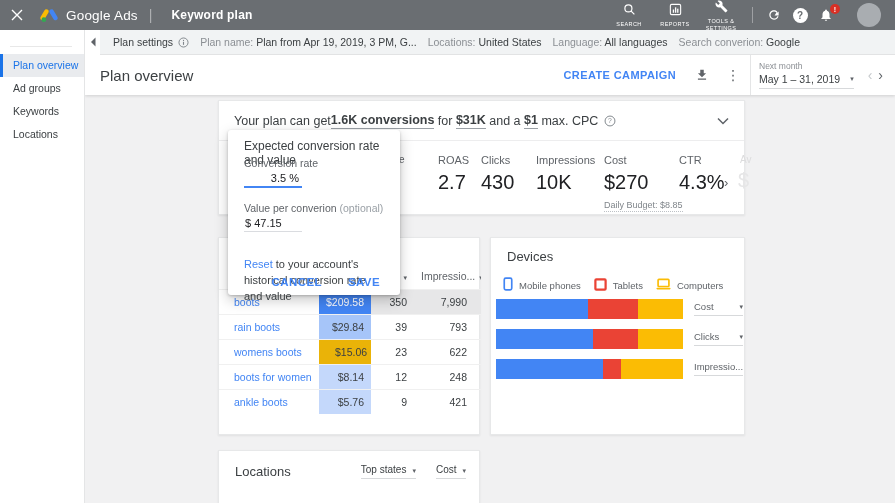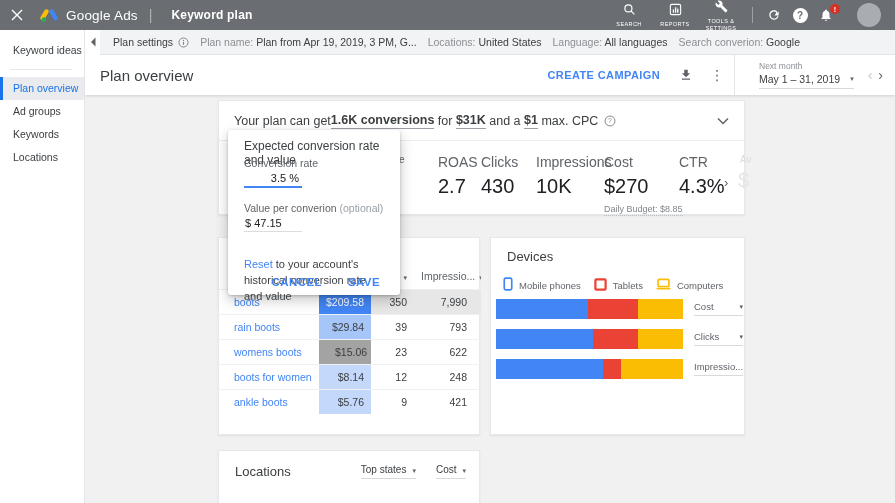--- a/index.html
+++ b/index.html
@@ -37,41 +37,41 @@
   .side-item.selected { background:#e9ebee; color:#1a73e8; border-left-color:#1a73e8; }
   .side-divider { border-top:1px solid #e8e8e8; margin:7px 12px 7px 10px; }
 
   
   .main-header { position:absolute; left:85px; top:55px; width:810px; height:40px; background:#fff; box-shadow:0 1px 3px rgba(0,0,0,.14); display:flex; align-items:center; z-index:15; }
   .mh-title { font-size:15px; color:#3c4043; margin-left:15px; }
   .mh-right { margin-left:auto; display:flex; align-items:center; height:100%; }
   .mh-create { font-size:11px; font-weight:bold; letter-spacing:.4px; color:#4285f4; cursor:pointer; }
   .mh-download { margin:0 17px 0 19px; cursor:pointer; display:flex; }
   .mh-kebab { color:#5f6368; font-size:14px; margin-right:12px; cursor:pointer; width:12px; text-align:center; }
-  .mh-datebox { border-left:1px solid #e4e5e6; height:100%; display:flex; align-items:center; padding-left:24px; }
+  .mh-datebox { border-left:1px solid #e4e5e6; height:100%; display:flex; align-items:center; padding-left:8px; }
   .mh-datecol { display:flex; flex-direction:column; }
   .mh-period { font-size:8.5px; color:#8b8f94; margin-bottom:2px; }
   .mh-daterow { display:flex; align-items:center; border-bottom:1px solid #d7d9db; padding-bottom:3px; cursor:pointer; }
   .mh-date { font-size:10.5px; color:#3c4043; }
   .mh-caret { font-size:7px; color:#5f6368; margin-left:10px; }
   .mh-prev { font-size:14px; color:#c6c9cc; margin:0 6px 0 14px; cursor:pointer; }
   .mh-next { font-size:14px; color:#5f6368; margin-right:12px; cursor:pointer; }
 
   
   .card { position:absolute; background:#fff; border:1px solid #e7e8e9; box-shadow:0 1px 2px rgba(0,0,0,.07); }
 
   
   .summary-card { left:218px; top:100px; width:527px; height:115px; z-index:5; }
   .banner { height:40px; border-bottom:1px solid #ededee; display:flex; align-items:center; padding:0 15px; font-size:12.5px; color:#3c4043; }
   .banner b { border-bottom:1px solid #9aa0a6; padding-bottom:1px; cursor:pointer; }
   .banner .qicon { margin-left:6px; display:flex; cursor:pointer; }
   .banner .collapse { margin-left:auto; cursor:pointer; display:flex; }
   .metrics { position:relative; height:73px; }
   .metric { position:absolute; top:13px; }
-  .m-label { font-size:14px; color:#5f6368; }
+  .m-label { font-size:11px; color:#5f6368; }
   .m-value { font-size:20px; color:#202124; margin-top:5px; white-space:nowrap; }
   .m-sub { font-size:9px; color:#80868b; margin-top:4px; border-bottom:1px dotted #bdc1c6; display:inline-block; padding-bottom:1px; }
   .m-frag { position:absolute; left:180px; top:13px; font-size:10px; color:#5f6368; }
   .m-more-arrow { position:absolute; left:505px; top:34px; font-size:13px; color:#5f6368; cursor:pointer; }
   .m-more-label { position:absolute; left:521px; top:13px; font-size:10px; color:#dcdcdd; }
   .m-more-value { position:absolute; left:519px; top:28px; font-size:20px; color:#e6e6e7; }
 
   
   .popover { position:absolute; left:228px; top:130px; width:172px; height:165px; background:#fff; border-radius:3px; box-shadow:0 1px 3px rgba(0,0,0,.22), 0 5px 14px rgba(0,0,0,.22); z-index:30; }
   .pop-title { position:absolute; left:16px; top:9px; font-size:12px; color:#3c4043; }
@@ -202,21 +202,20 @@
   <div id="settings-items" style="display:flex;">
       <span class="sb-item"><span class="sb-label">Plan name:</span> <span class="sb-value">Plan from Apr 19, 2019, 3 PM, G...</span></span>
       <span class="sb-item"><span class="sb-label">Locations:</span> <span class="sb-value">United States</span></span>
       <span class="sb-item"><span class="sb-label">Language:</span> <span class="sb-value">All languages</span></span>
       <span class="sb-item"><span class="sb-label">Search converion:</span> <span class="sb-value">Google</span></span>
     </div>
 </div>
 
 <div class="sidebar">
   <div id="sidebar-items">
-      <div class="side-item">Keyword ideas</div>
       <div class="side-divider"></div>
       <div class="side-item selected">Plan overview</div>
       <div class="side-item">Ad groups</div>
       <div class="side-item">Keywords</div>
       <div class="side-item">Locations</div>
     </div>
 </div>
 
 <div class="main-header">
   <div class="mh-title">Plan overview</div>
@@ -314,21 +313,21 @@
           <td class="c-num hl">7,990</td>
         </tr>
         <tr>
           <td class="c-kw"><a>rain boots</a></td>
           <td class="c-cost" style="background: rgb(166, 197, 249); color: rgb(60, 64, 67);">$29.84</td>
           <td class="c-num">39</td>
           <td class="c-num">793</td>
         </tr>
         <tr>
           <td class="c-kw"><a>womens boots</a></td>
-          <td class="c-cost" style="background: #a3a3a3; color: rgb(60, 64, 67); padding-left: 16px;">$15.06</td>
+          <td class="c-cost" style="background: #eab308; color: rgb(60, 64, 67); padding-left: 16px;">$15.06</td>
           <td class="c-num">23</td>
           <td class="c-num">622</td>
         </tr>
         <tr>
           <td class="c-kw"><a>boots for women</a></td>
           <td class="c-cost" style="background: rgb(196, 216, 251); color: rgb(60, 64, 67);">$8.14</td>
           <td class="c-num">12</td>
           <td class="c-num">248</td>
         </tr>
         <tr>

